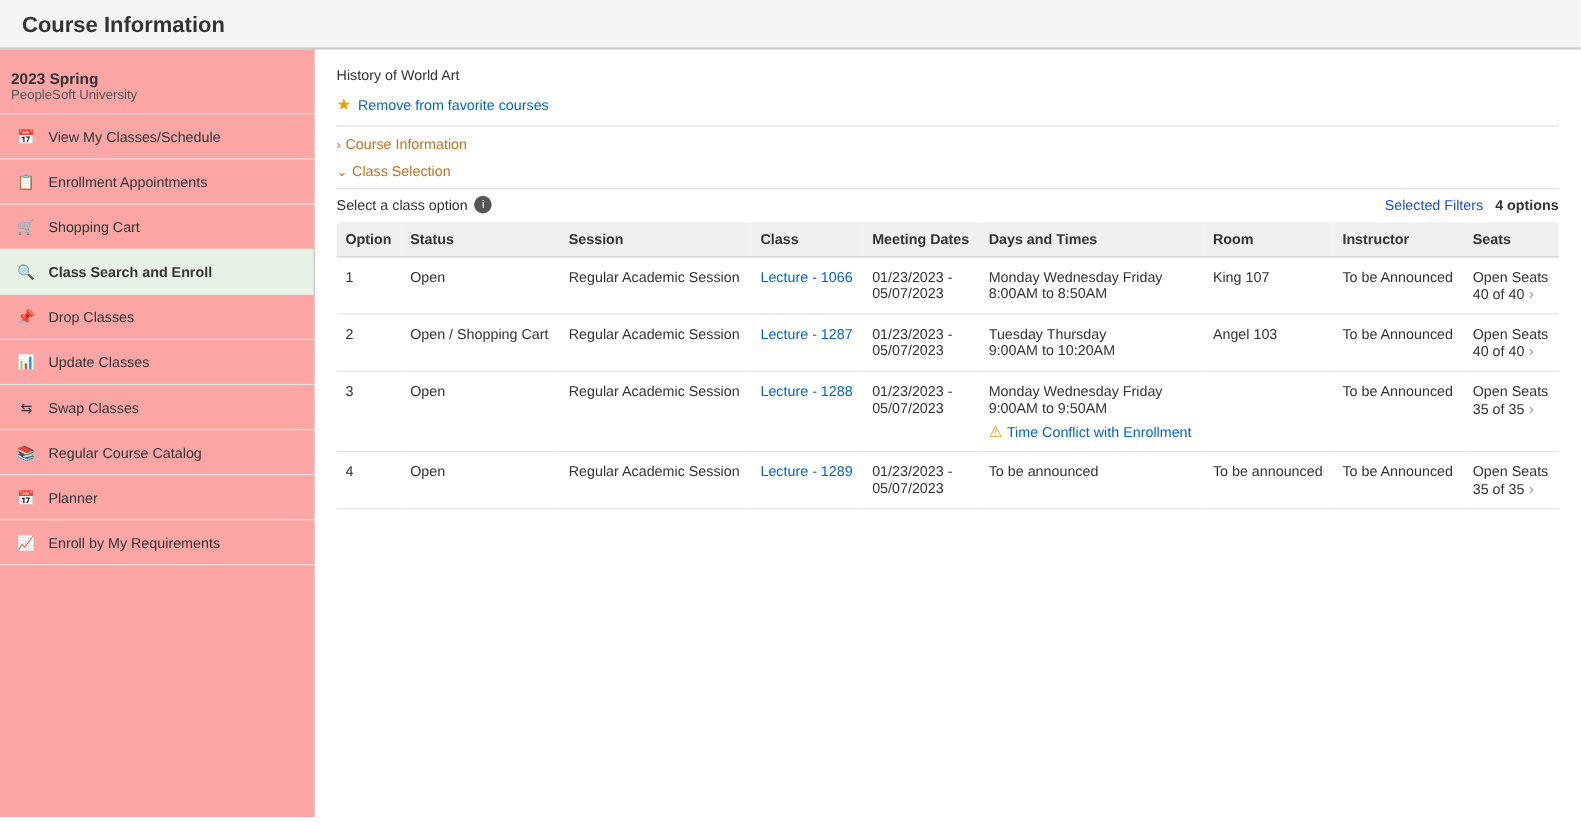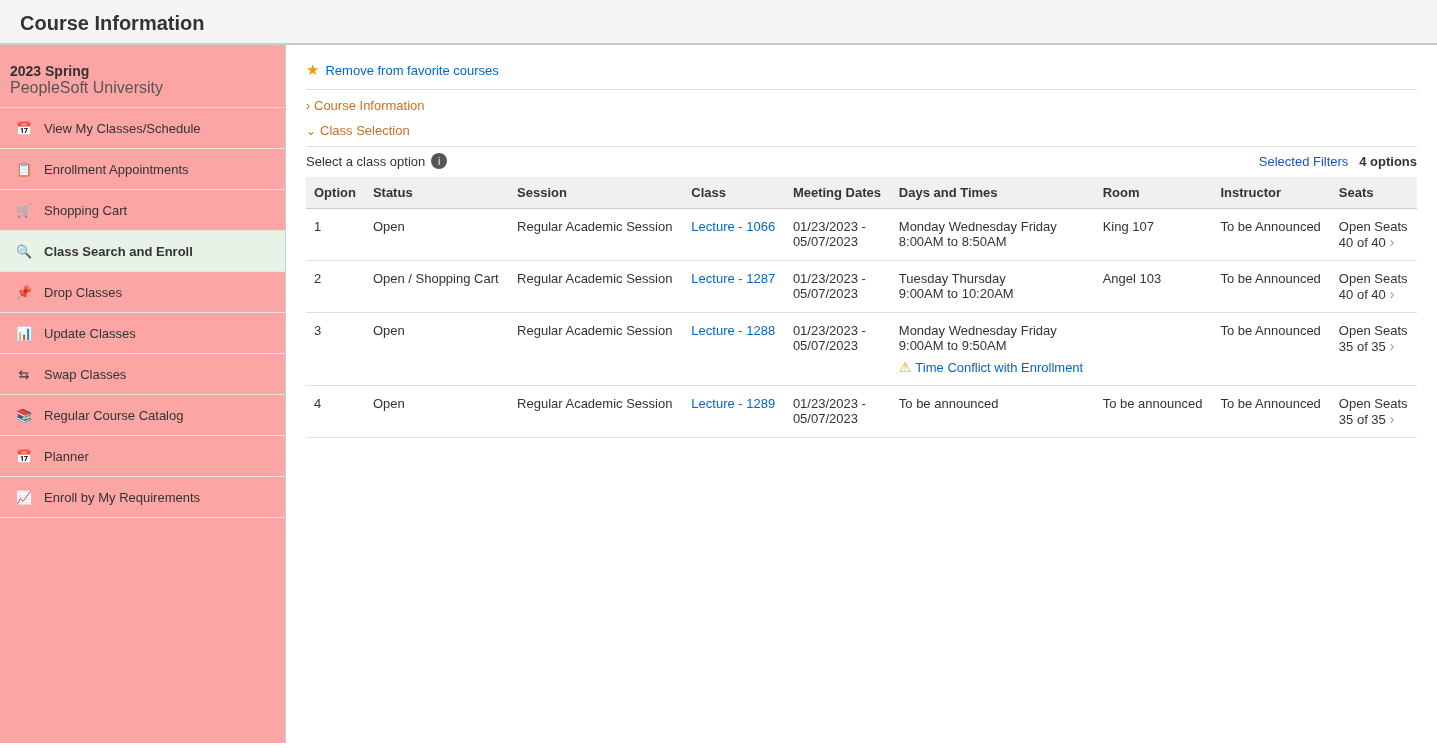--- a/index.html
+++ b/index.html
@@ -31,21 +31,21 @@
     }
     .sub-info {
       padding: 8px 10px 10px 10px;
       border-bottom: 1px solid #ddd;
     }
     .sub-info .term {
       font-weight: bold;
       font-size: 14px;
     }
     .sub-info .institution {
-      font-size: 16px;
+      font-size: 12px;
       color: #555;
     }
 
     .nav-item {
       display: flex;
       align-items: center;
       padding: 10px 10px 10px 14px;
       border-bottom: 1px solid #e5e5e5;
       cursor: pointer;
       gap: 10px;
@@ -279,20 +279,21 @@
           <span class="nav-label">Enroll by My Requirements</span>
         </div>
       </div>
   </div>
 
   <div class="main-content">
 
     
 
     
+    <div class="course-title">History of World Art</div>
 
     
     <div class="favorite-row">
       <span class="star-icon">★</span>
       <a class="favorite-link">Remove from favorite courses</a>
     </div>
 
     <hr class="divider">
 
     

